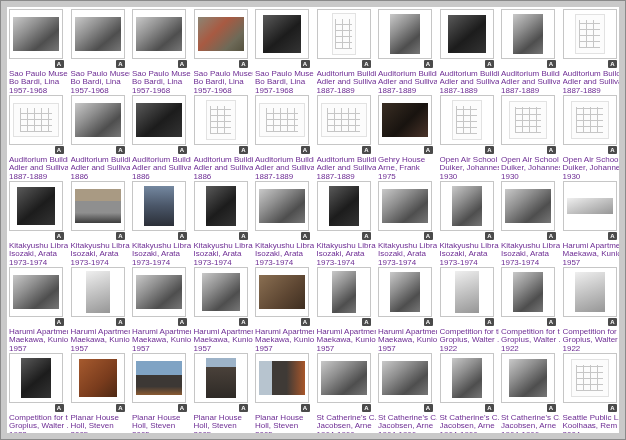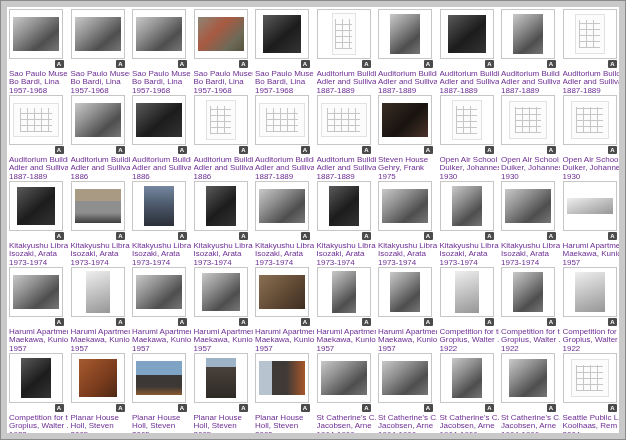--- a/index.html
+++ b/index.html
@@ -252,22 +252,22 @@
     <div class="cap title">Auditorium Building</div>
     <div class="cap">Adler and Sullivan ...</div>
     <div class="cap">1887-1889</div>
   </div>
 
   <div class="cell">
     <div class="card">
       <div class="thumb k-color-dark s-landscape"></div>
     </div>
     <div class="badge">A</div>
-    <div class="cap title">Steven House</div>
-    <div class="cap">Gehry, Frank</div>
+    <div class="cap title">Gehry House</div>
+    <div class="cap">Arne, Frank</div>
     <div class="cap">1975</div>
   </div>
 
   <div class="cell">
     <div class="card">
       <div class="thumb k-drawing s-portrait"></div>
     </div>
     <div class="badge">A</div>
     <div class="cap title">Open Air School</div>
     <div class="cap">Duiker, Johannes</div>

